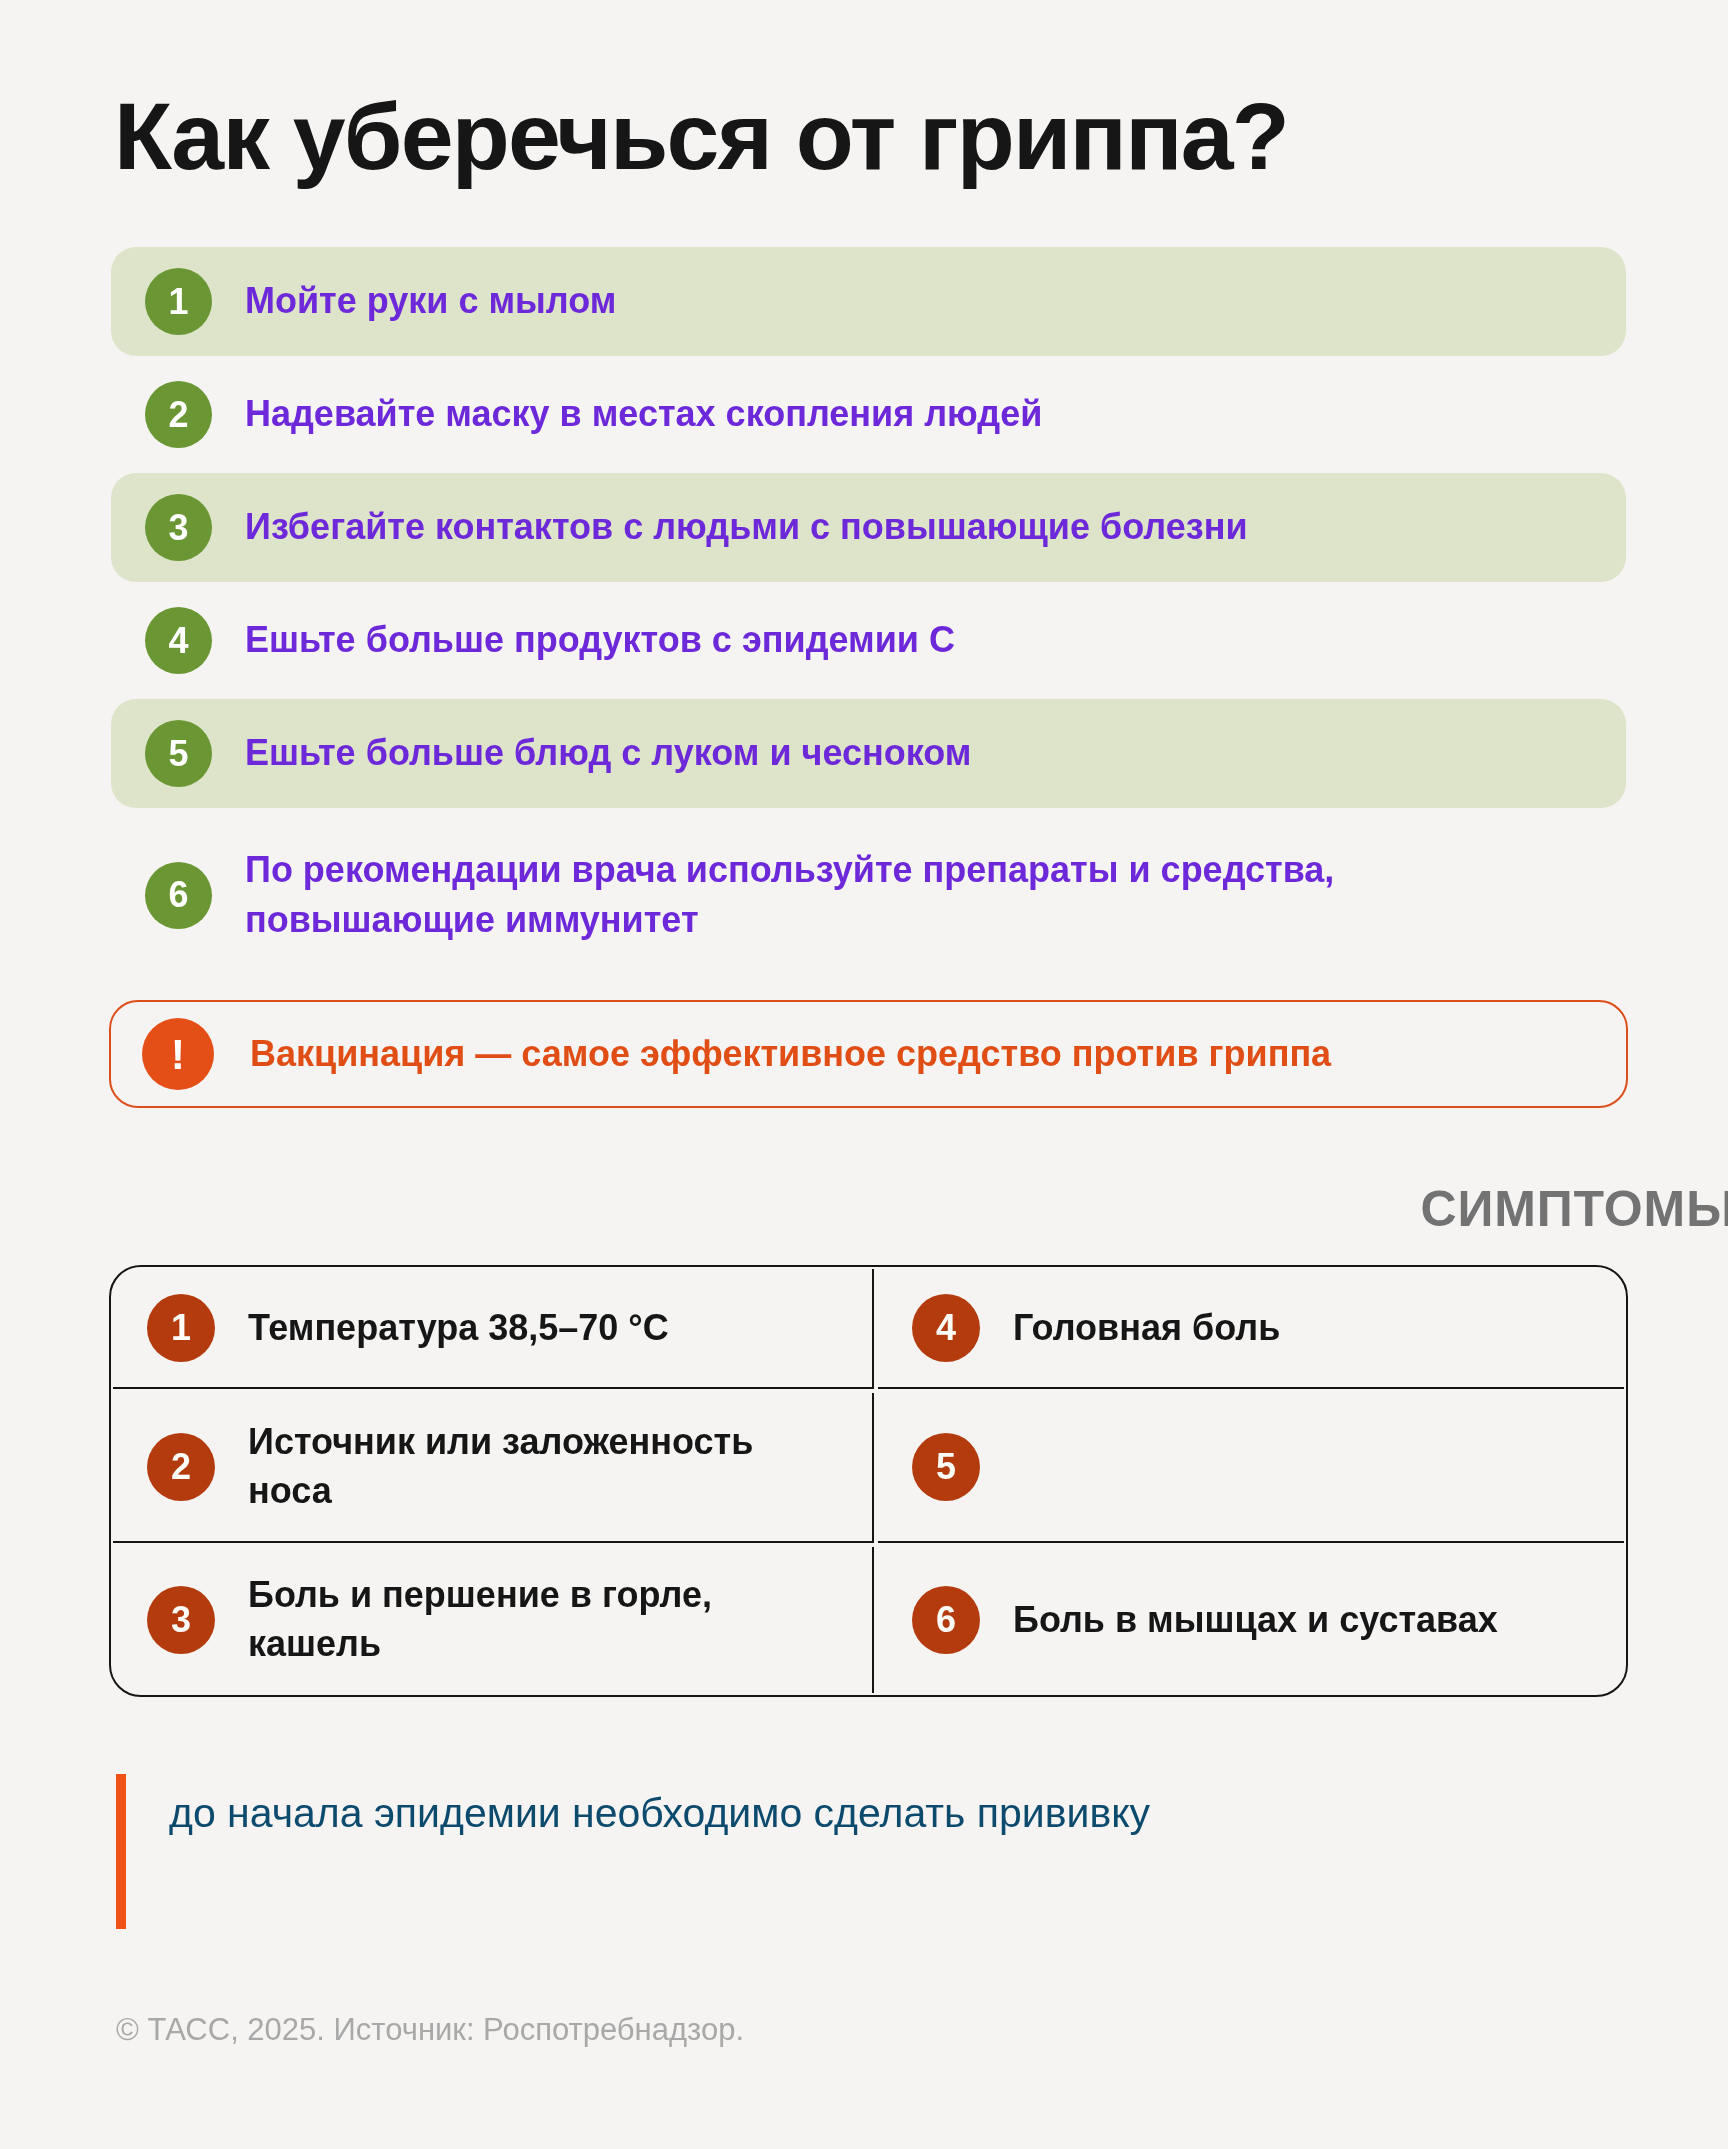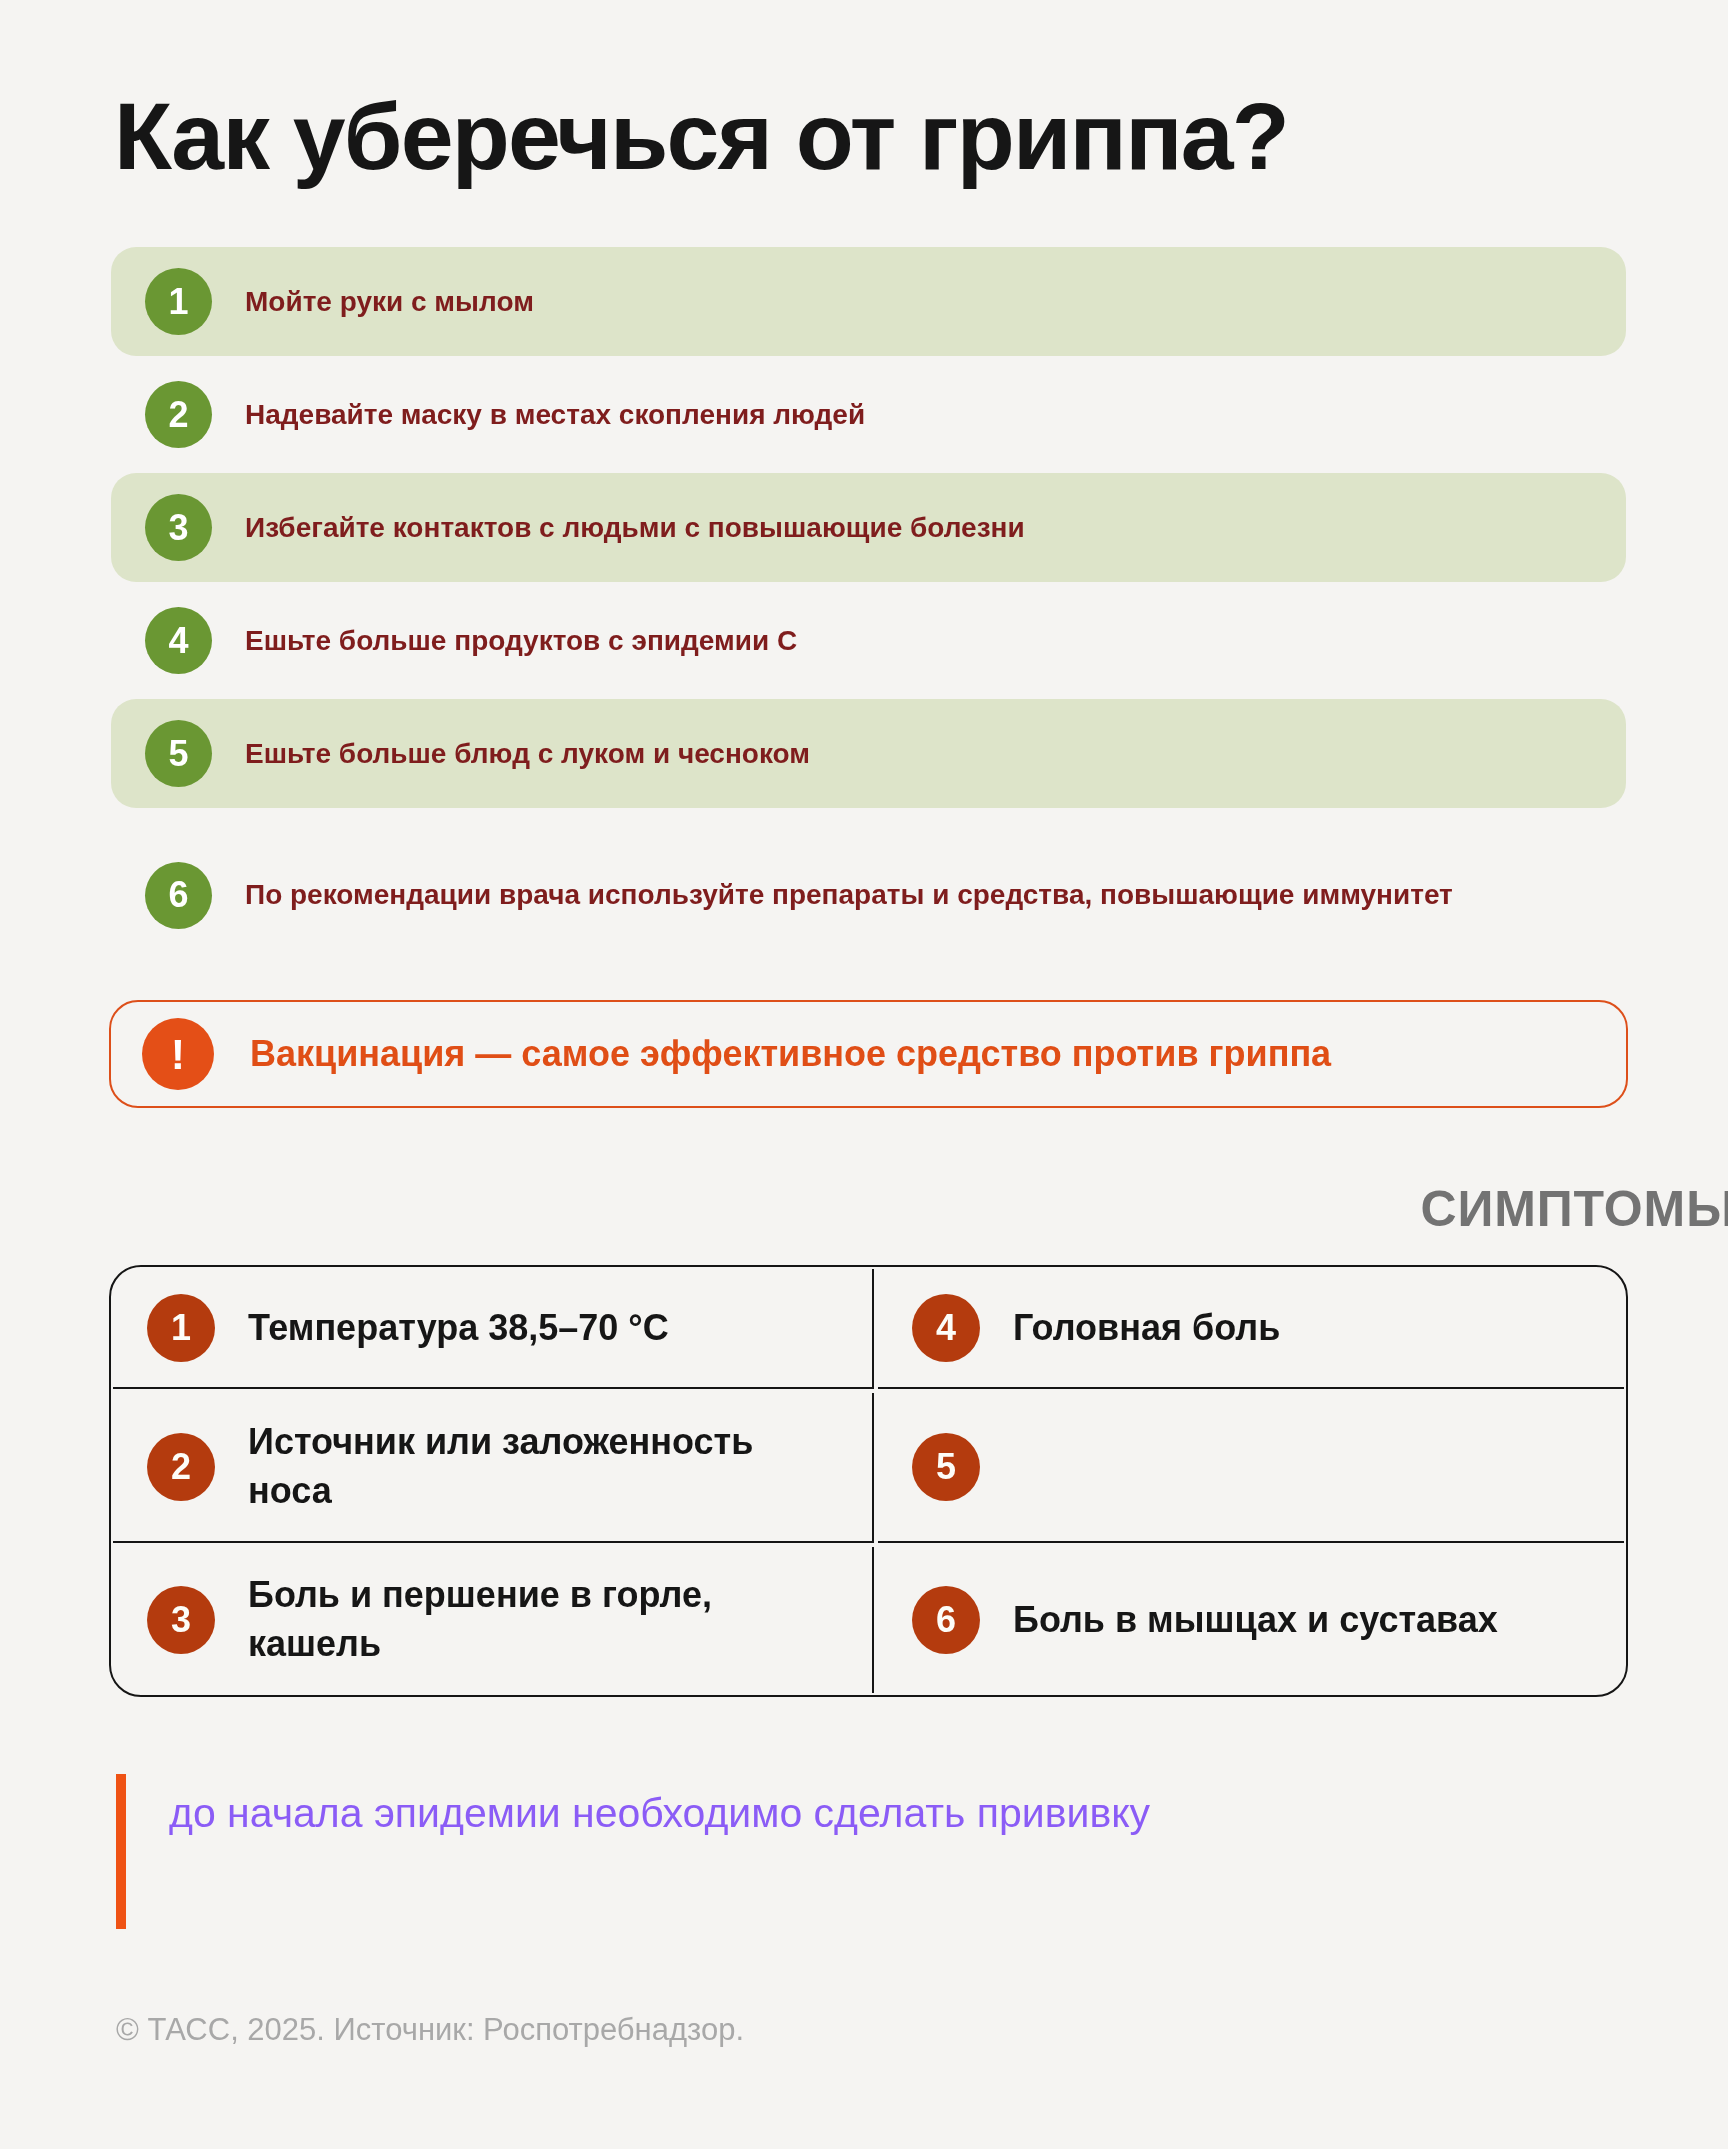--- a/index.html
+++ b/index.html
@@ -55,24 +55,24 @@
     background: #6a9733;
     color: #ffffff;
     font-size: 36px;
     font-weight: 700;
     display: flex;
     align-items: center;
     justify-content: center;
   }
   .tip-text {
     margin-left: 31px;
-    font-size: 28px;
+    font-size: 36px;
     font-weight: 700;
     line-height: 1.4;
-    color: #7f1d1d;
+    color: #6d28d9;
   }
 
   
   .warning-box {
     position: absolute;
     left: 101px;
     top: 992px;
     width: 1519px;
     height: 108px;
     border: 2.7px solid #dd4f1a;
@@ -171,21 +171,21 @@
     font-size: 70px;
     font-weight: 700;
     letter-spacing: -0.9px;
     color: #1b1b1b;
     line-height: 1.12;
   }
   .note-subtitle {
     margin-top: 12.6px;
     font-size: 41px;
     font-weight: 400;
-    color: #8b5cf6;
+    color: #0c4a6e;
   }
 
   
   .footer-credit {
     position: absolute;
     left: 108px;
     top: 2004px;
     font-size: 31px;
     font-weight: 400;
     color: #a8a8a8;

